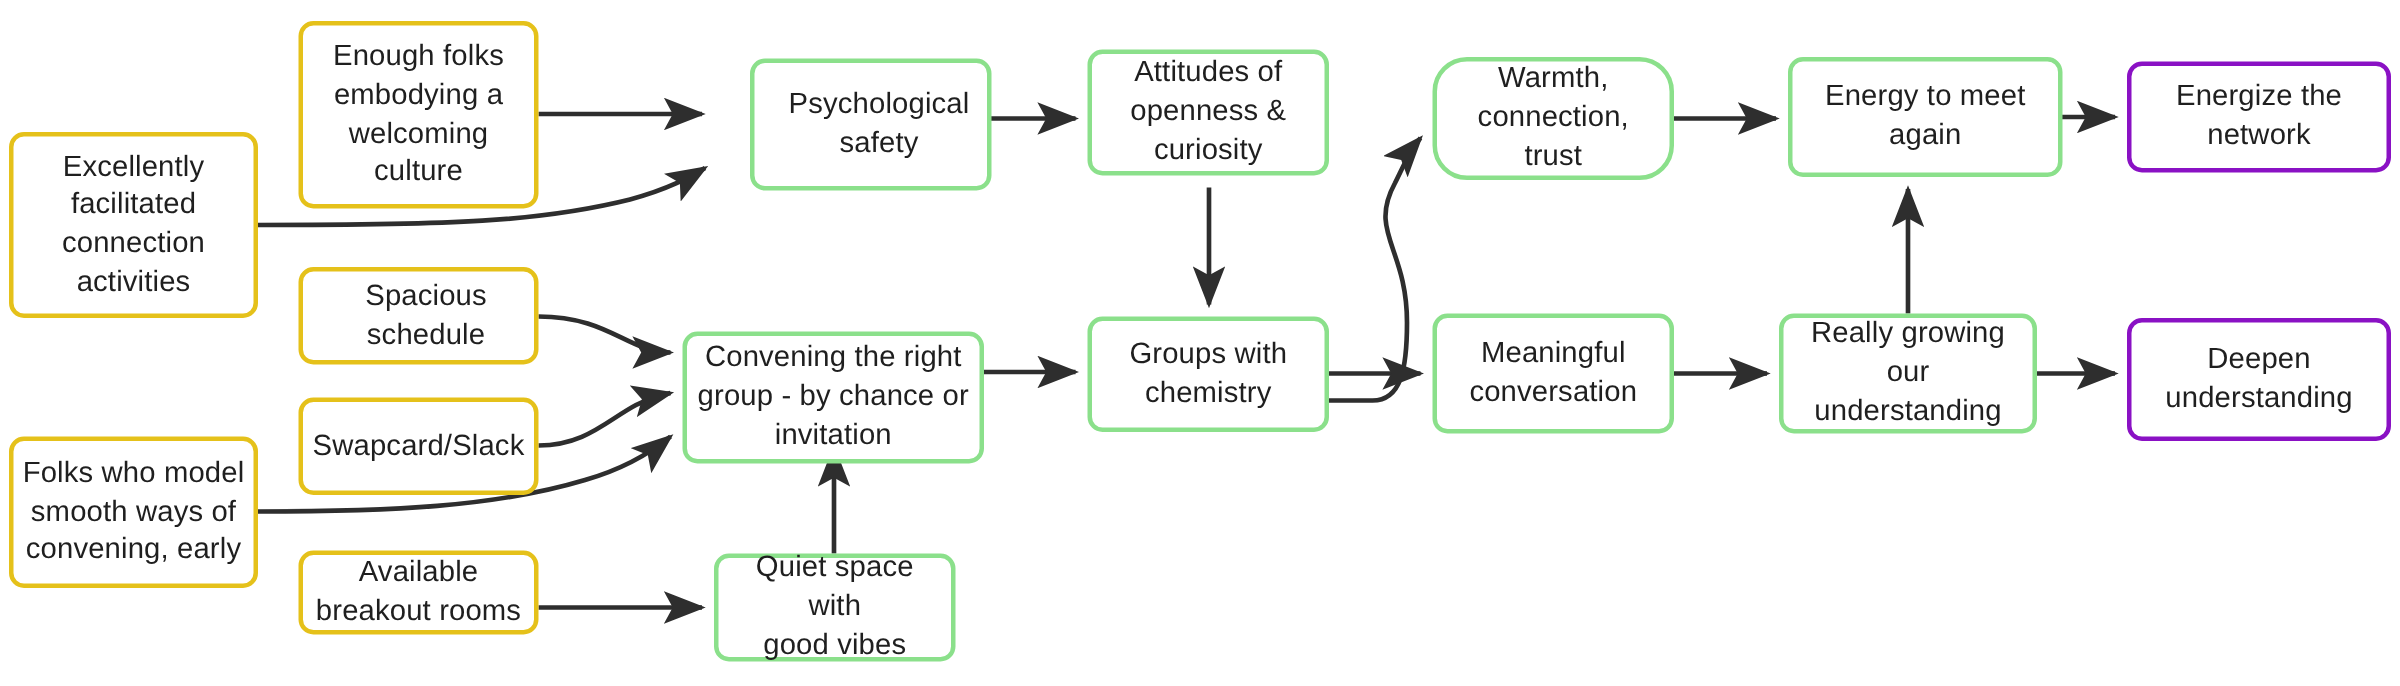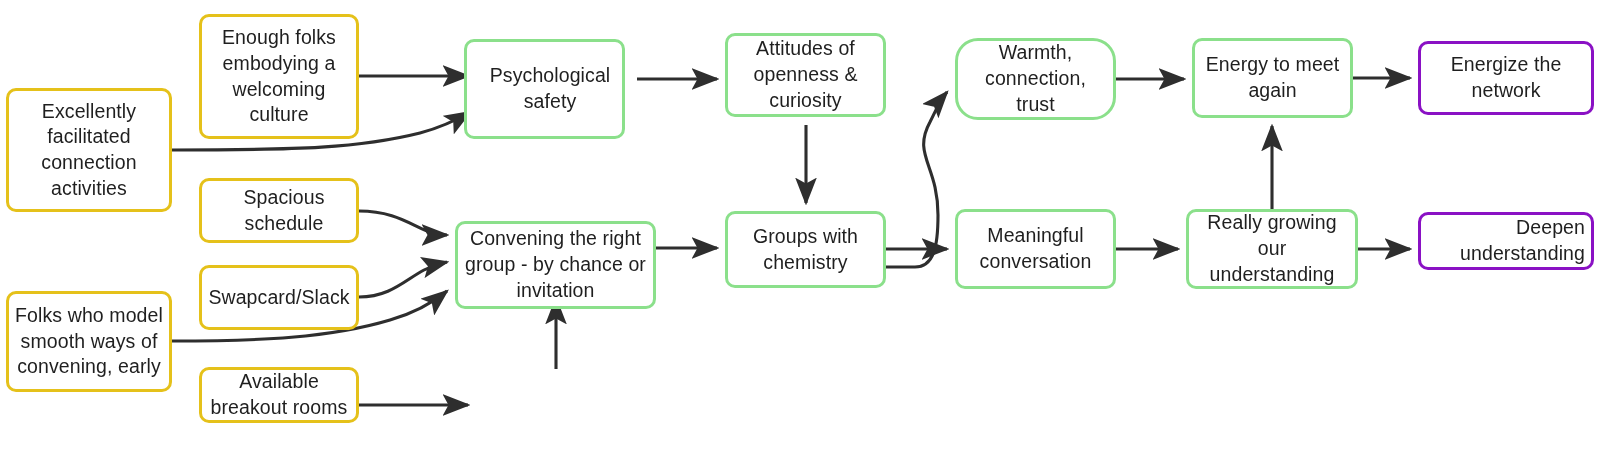--- a/index.html
+++ b/index.html
@@ -123,56 +123,60 @@
   </div>
   <div class="node-box theme-enabler" style="left: 6px; top: 291px; width: 166px; height: 101px; border-color: rgb(229, 193, 26);">
     <span class="node-label">Folks who model
 smooth ways of
 convening, early</span>
   </div>
   <div class="node-box theme-enabler" style="left: 199px; top: 367px; width: 160px; height: 56px; border-color: rgb(229, 193, 26);">
     <span class="node-label">Available
 breakout rooms</span>
   </div>
-  <div class="node-box theme-process" style="left: 464px; top: 39px; width: 161px; height: 100px; border-color: rgb(139, 224, 139); padding-left: 17px;">
+  <div class="node-box theme-process" style="left: 500px; top: 39px; width: 161px; height: 88px; border-color: rgb(139, 224, 139); padding-left: 17px;">
     <span class="node-label">Psychological
 safety</span>
   </div>
   <div class="node-box theme-process" style="left: 455px; top: 221px; width: 201px; height: 88px; border-color: rgb(139, 224, 139);">
     <span class="node-label">Convening the right
 group - by chance or
 invitation</span>
+  </div>
+  <div class="node-box theme-process" style="left: 476px; top: 369px; width: 161px; height: 72px; border-color: rgb(139, 224, 139);">
+    <span class="node-label">Quiet space with
+good vibes</span>
   </div>
   <div class="node-box theme-process" style="left: 725px; top: 33px; width: 161px; height: 84px; border-color: rgb(139, 224, 139);">
     <span class="node-label">Attitudes of
 openness &amp;
 curiosity</span>
   </div>
   <div class="node-box theme-process" style="left: 725px; top: 211px; width: 161px; height: 77px; border-color: rgb(139, 224, 139);">
     <span class="node-label">Groups with
 chemistry</span>
   </div>
   <div class="node-box theme-process" style="left: 955px; top: 38px; width: 161px; height: 82px; border-color: rgb(139, 224, 139); border-radius: 23px;">
     <span class="node-label">Warmth,
 connection, trust</span>
   </div>
   <div class="node-box theme-process" style="left: 955px; top: 209px; width: 161px; height: 80px; border-color: rgb(139, 224, 139);">
     <span class="node-label">Meaningful
 conversation</span>
   </div>
-  <div class="node-box theme-process" style="left: 1192px; top: 38px; width: 161px; height: 80px; border-color: rgb(139, 224, 139);">
+  <div class="node-box theme-process" style="left: 1192px; top: 38px; width: 183px; height: 80px; border-color: rgb(139, 224, 139);">
     <span class="node-label">Energy to meet
 again</span>
   </div>
   <div class="node-box theme-process" style="left: 1186px; top: 209px; width: 172px; height: 80px; border-color: rgb(139, 224, 139);">
     <span class="node-label">Really growing our
 understanding</span>
   </div>
   <div class="node-box theme-outcome" style="left: 1418px; top: 41px; width: 176px; height: 74px; border-color: rgb(138, 17, 196);">
     <span class="node-label">Energize the
 network</span>
   </div>
-  <div class="node-box theme-outcome" style="left: 1418px; top: 212px; width: 176px; height: 58px; border-color: rgb(138, 17, 196); text-align: right;">
+  <div class="node-box theme-outcome" style="left: 1418px; top: 212px; width: 176px; height: 82px; border-color: rgb(138, 17, 196);">
     <span class="node-label">Deepen
 understanding</span>
   </div>
 
 </div>
 
 </body></html>

